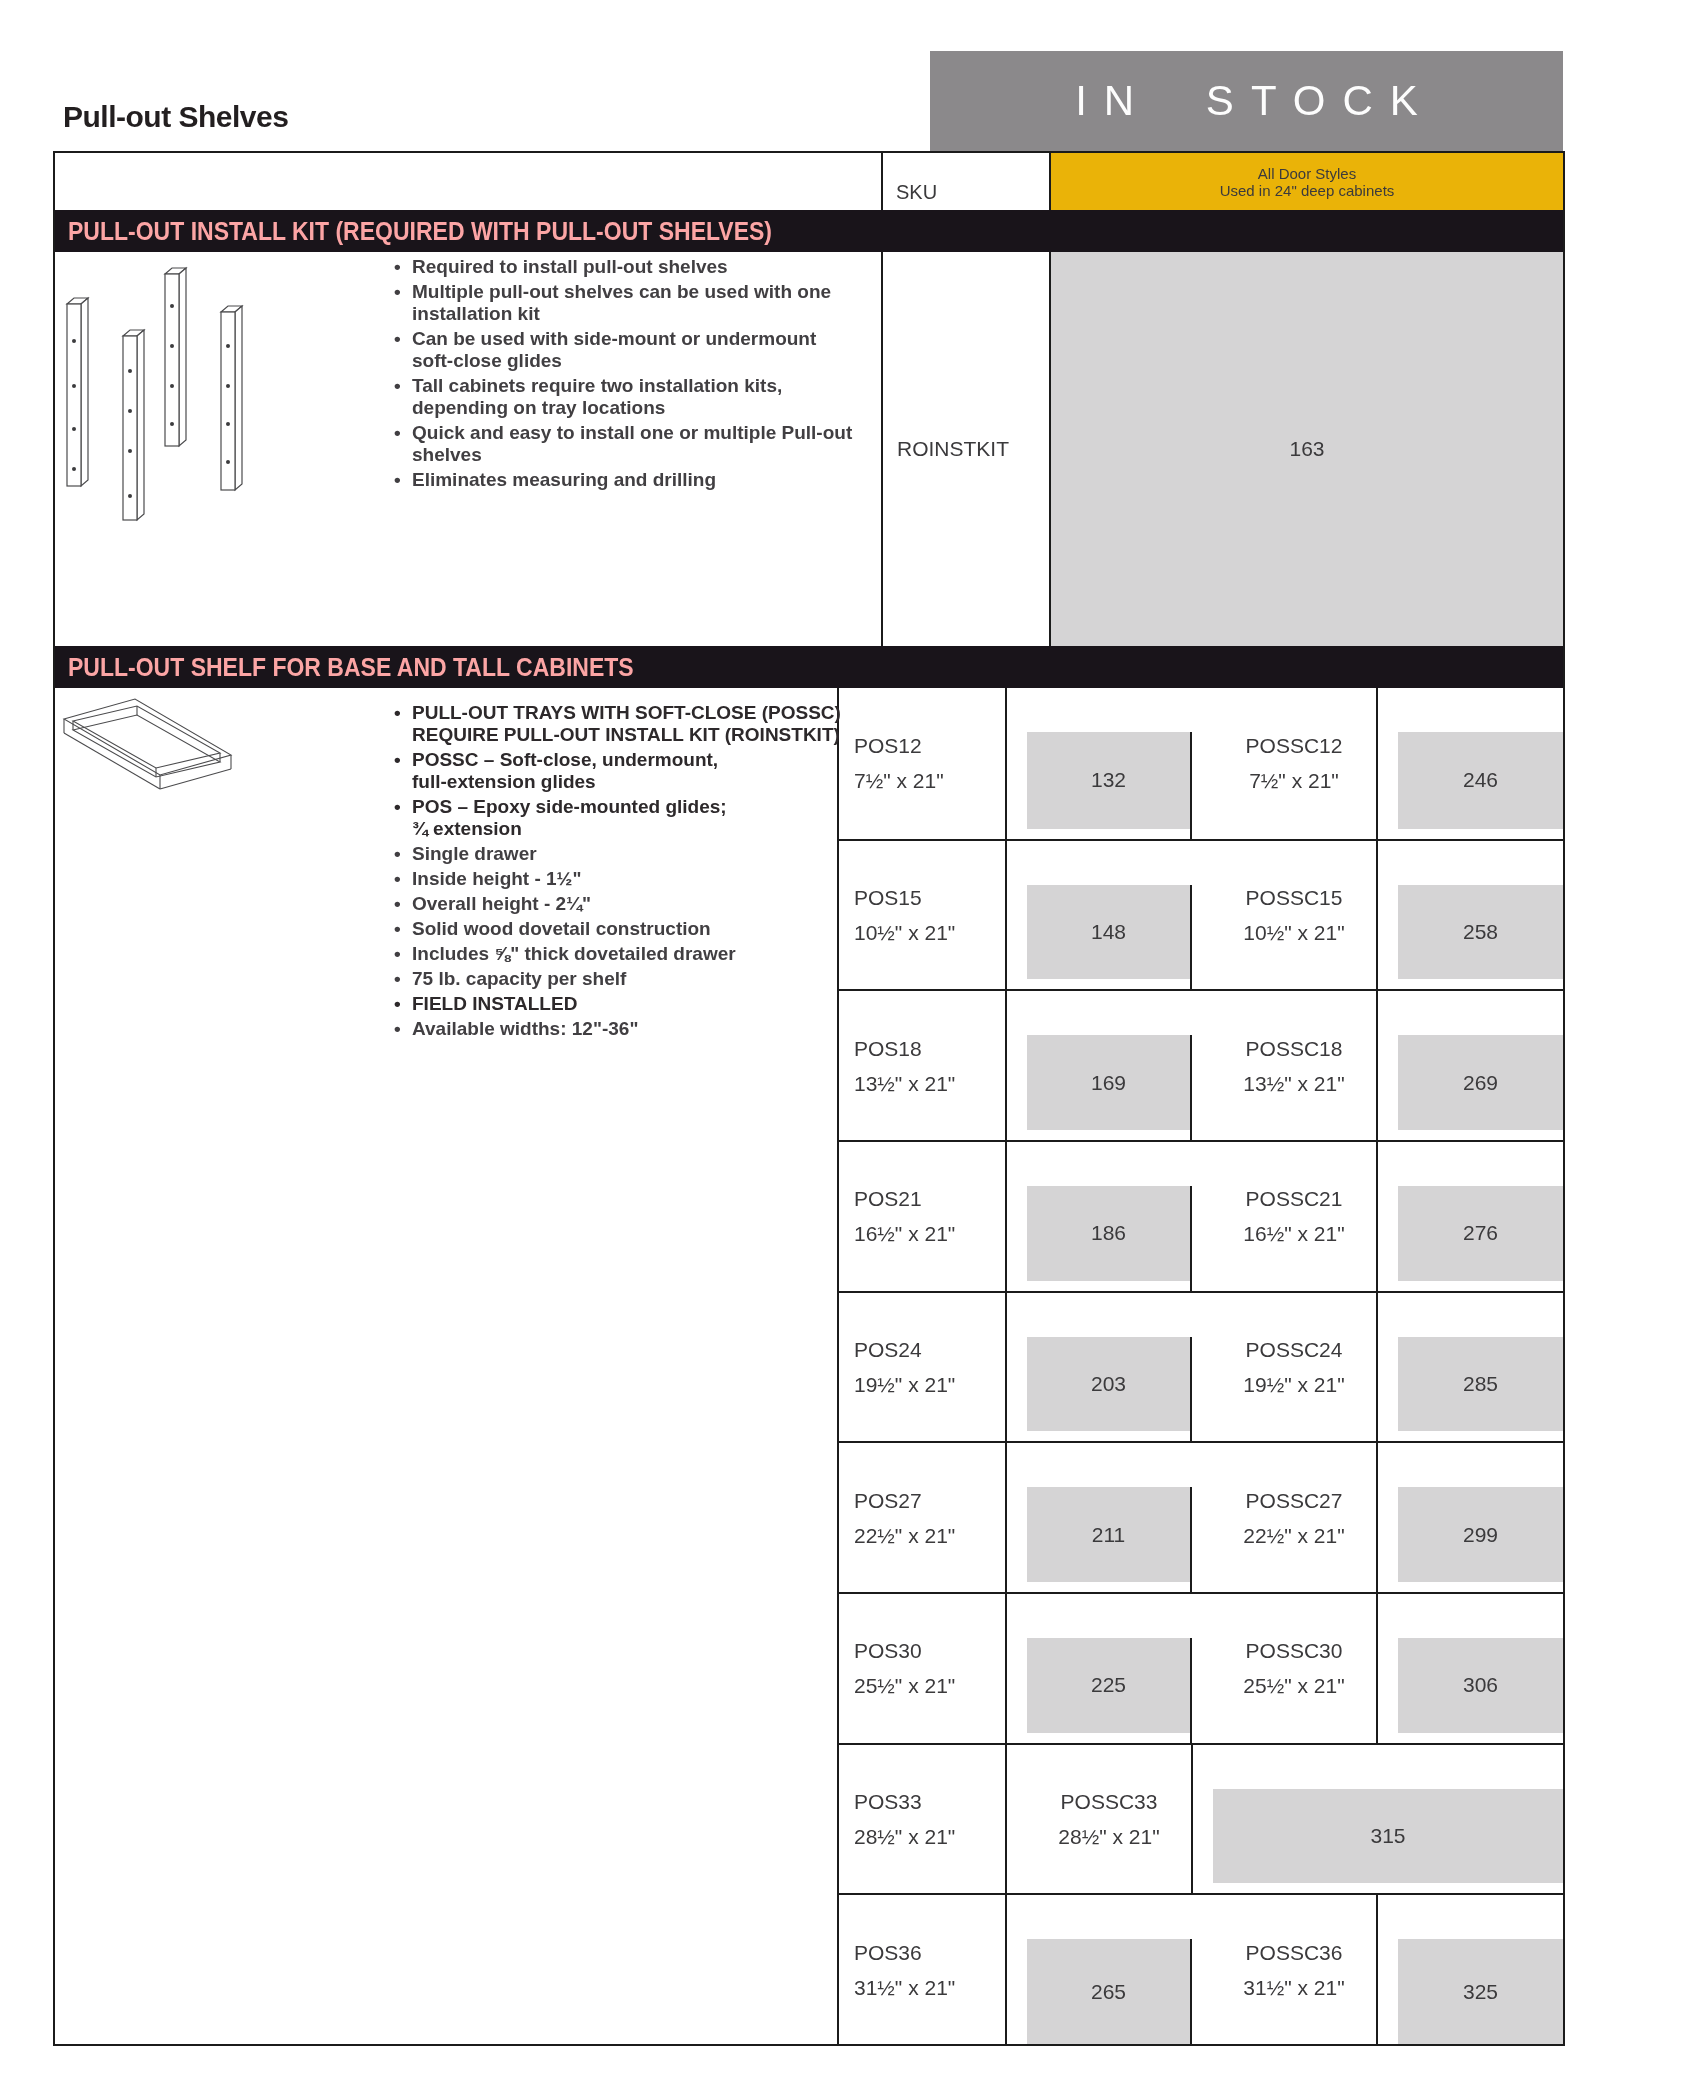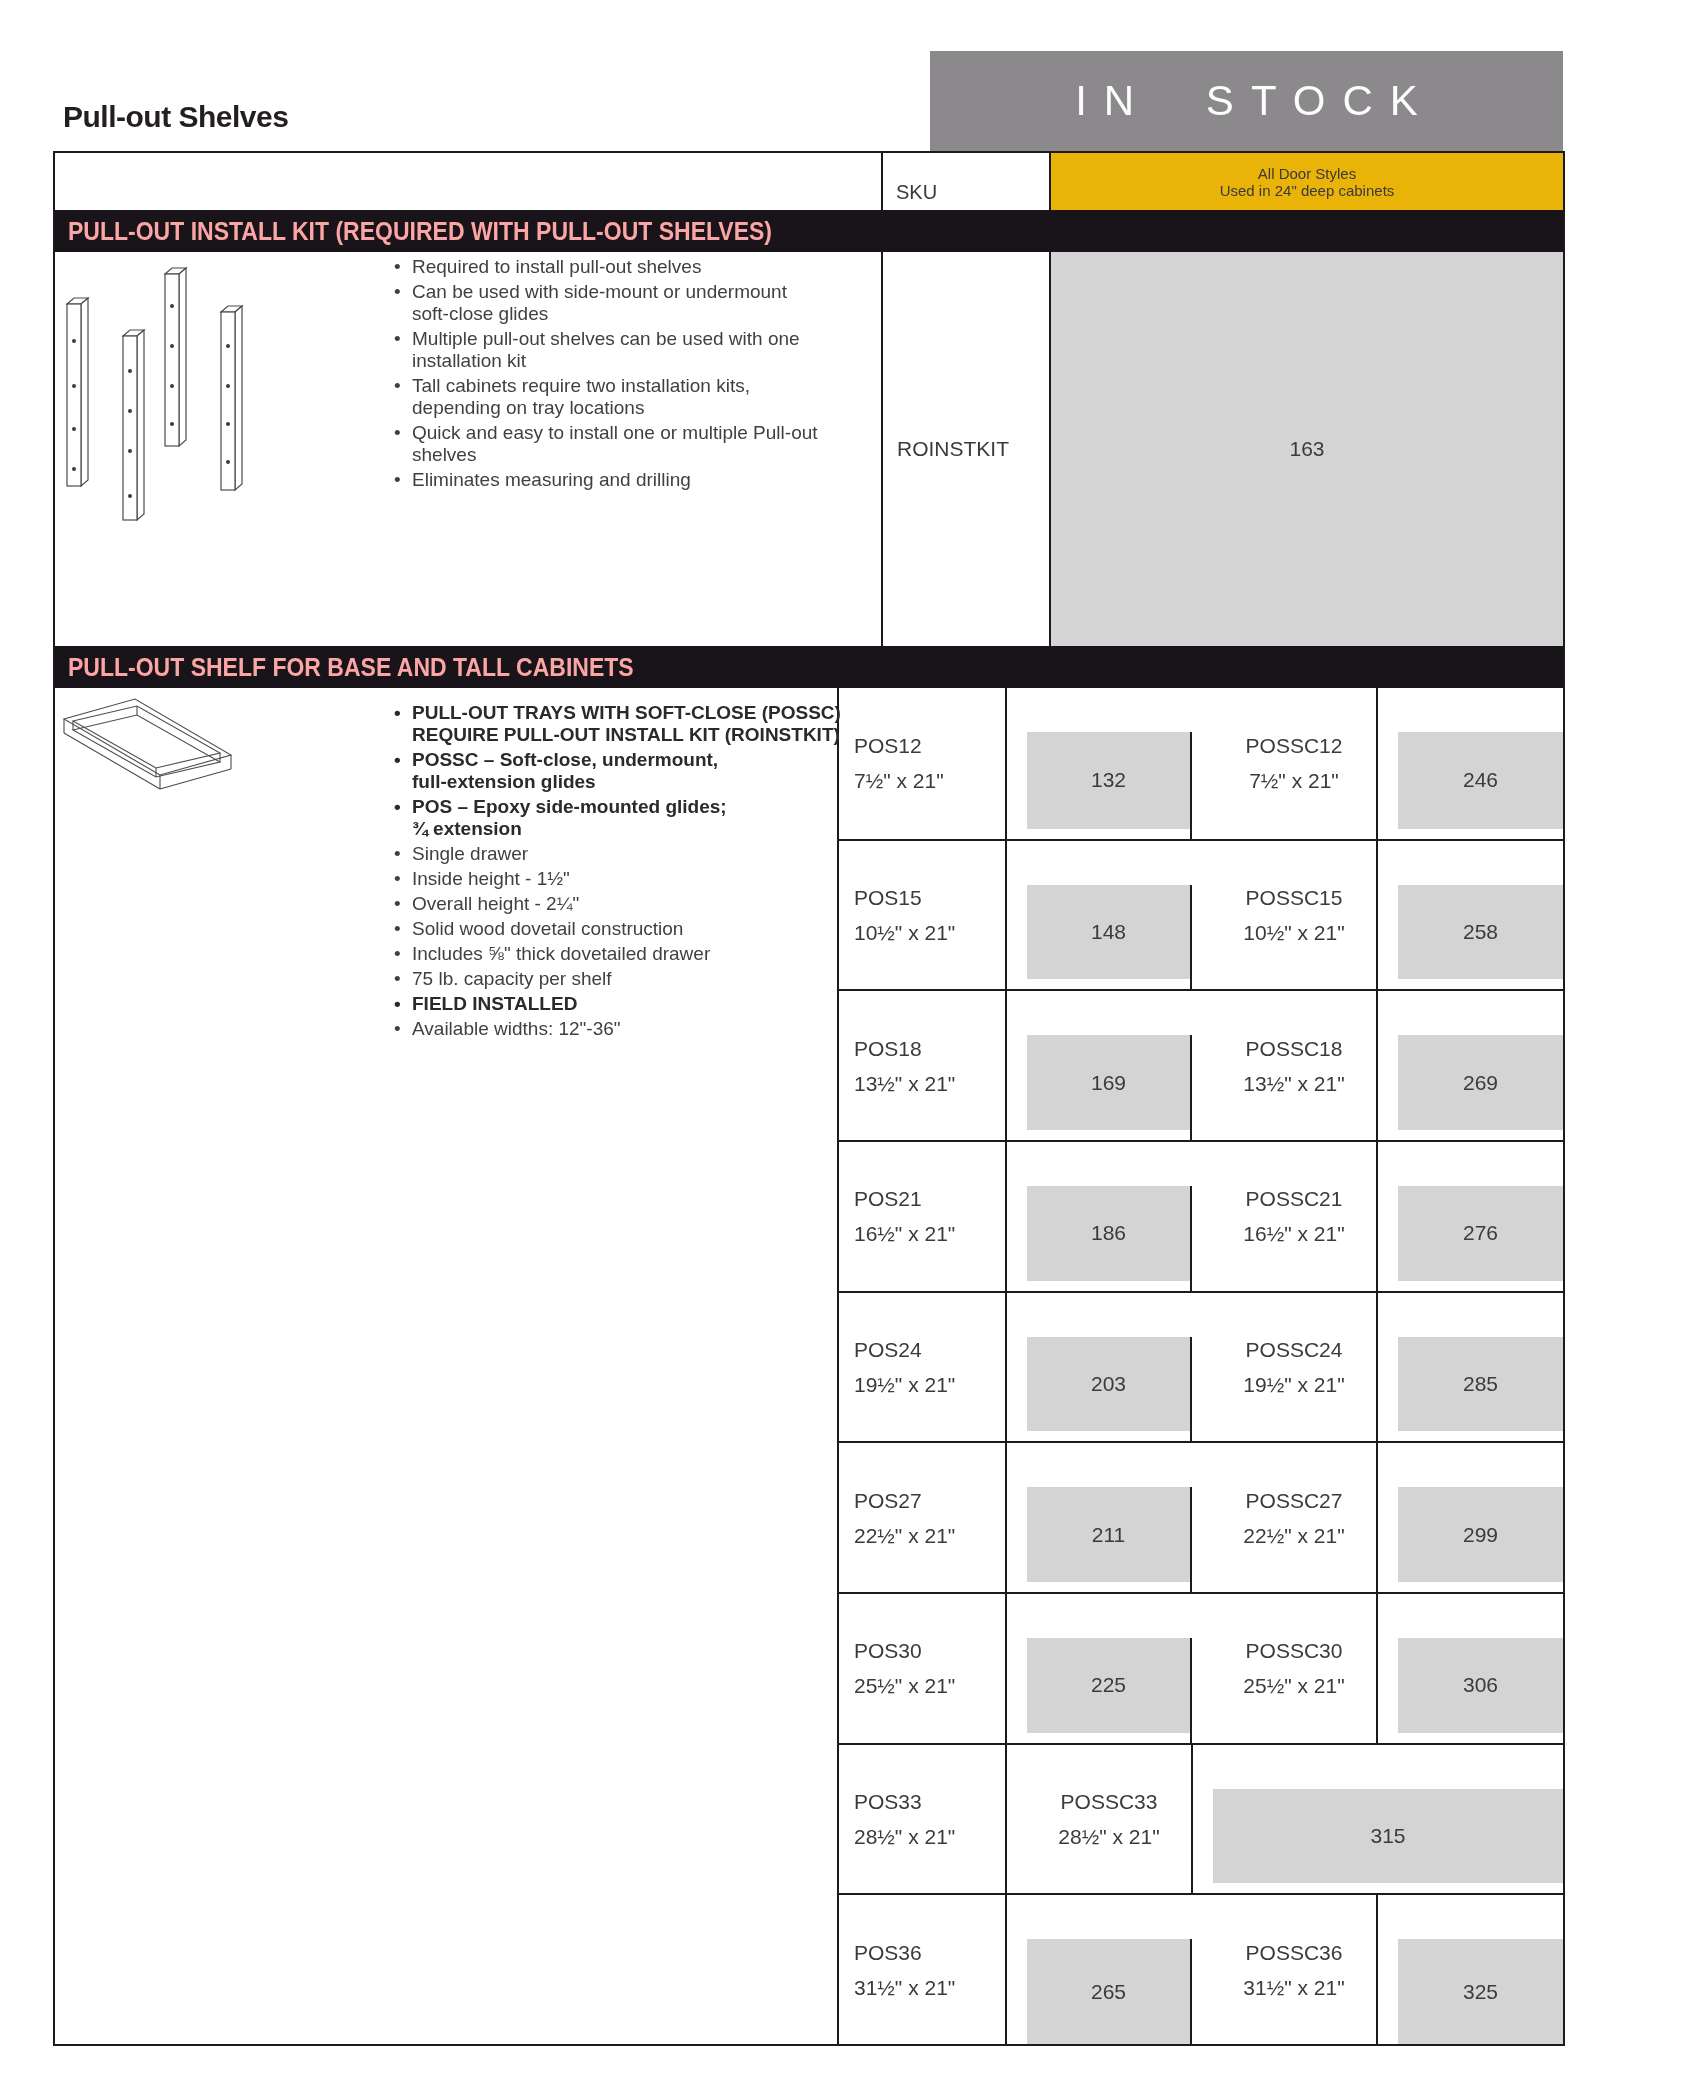--- a/index.html
+++ b/index.html
@@ -31,21 +31,21 @@
 
   .install-row{display:flex;height:394px;}
   .cell-left{width:828px;border-right:2px solid #1b1b1b;position:relative;}
   .cell-sku{width:168px;border-right:2px solid #1b1b1b;display:flex;align-items:center;
             padding-left:14px;font-size:21px;color:#3b3a3c;}
   .cell-price-wide{flex:1;background:#d5d4d5;display:flex;align-items:center;justify-content:center;
                    font-size:21px;color:#3b3a3c;}
 
   ul.bullets{list-style:none;margin:0;padding:0;position:absolute;}
   ul.bullets li{position:relative;padding-left:27px;font-size:19px;line-height:22px;
-                color:#413f42;white-space:pre-line;margin-bottom:3px;}
+                color:#413f42;white-space:pre-line;margin-bottom:3px;font-weight:bold;}
   ul.bullets li::before{content:"\2022";position:absolute;left:9px;top:0;}
   ul.bullets li.b{font-weight:bold;color:#2d292b;}
   #bullets-1{left:330px;top:4px;width:520px;}
   #bullets-2{left:330px;top:14px;width:500px;}
 
   .shelf-section{display:flex;height:1356px;}
   .rows{flex:1;display:flex;flex-direction:column;}
   .shelf-row{display:flex;height:150.7px;gap:20px;}
   .shelf-row + .shelf-row{border-top:2px solid #1b1b1b;}
   .sku-cell{width:168px;border-right:2px solid #1b1b1b;display:flex;flex-direction:column;
@@ -121,24 +121,24 @@
               <circle cx="111" cy="120" r="2"></circle>
               <circle cx="111" cy="158" r="2"></circle>
             <circle cx="167" cy="80" r="2"></circle>
               <circle cx="167" cy="120" r="2"></circle>
               <circle cx="167" cy="158" r="2"></circle>
               <circle cx="167" cy="196" r="2"></circle>
           </g>
         </svg>
         <ul class="bullets" id="bullets-1">
             <li>Required to install pull-out shelves</li>
+            <li>Multiple pull-out shelves can be used with one
+installation kit</li>
             <li>Can be used with side-mount or undermount
 soft-close glides</li>
-            <li>Multiple pull-out shelves can be used with one
-installation kit</li>
             <li>Tall cabinets require two installation kits,
 depending on tray locations</li>
             <li>Quick and easy to install one or multiple Pull-out
 shelves</li>
             <li>Eliminates measuring and drilling</li>
           </ul>
       </div>
       <div class="cell-sku">
         <span>ROINSTKIT</span>
       </div>

